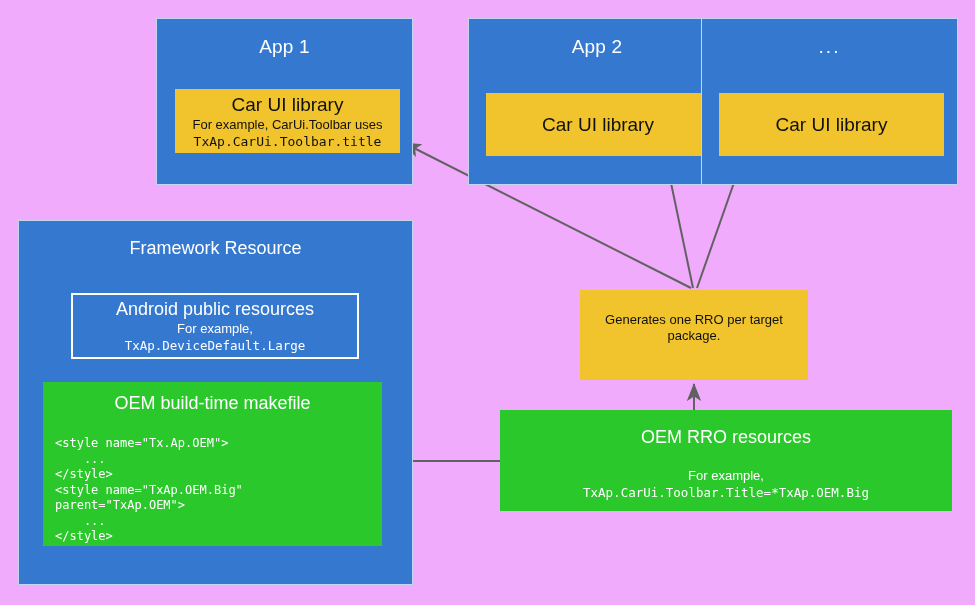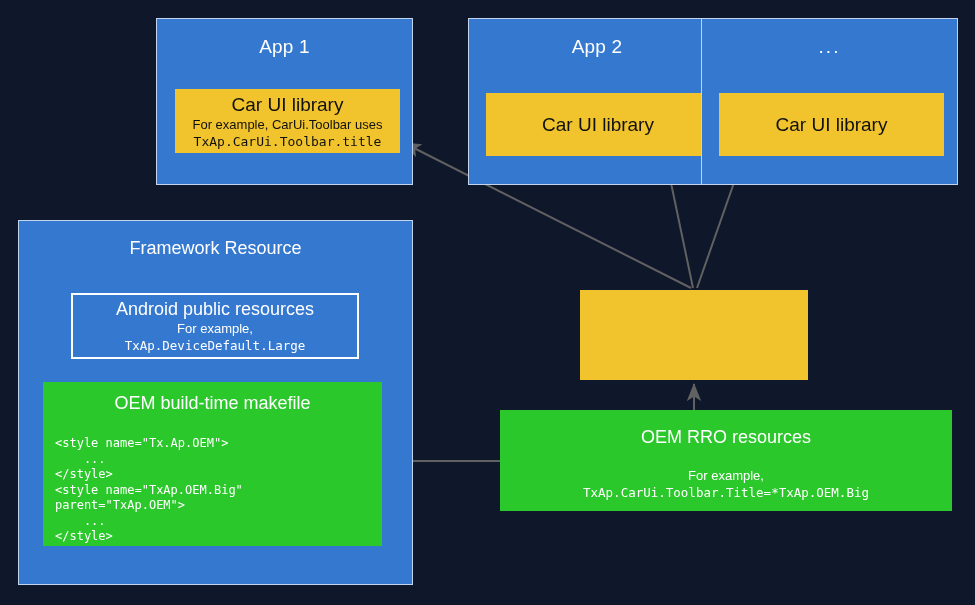--- a/index.html
+++ b/index.html
@@ -4,21 +4,21 @@
 <style>
   html, body {
     margin: 0;
     padding: 0;
     background: #ffffff;
   }
   #canvas {
     position: relative;
     width: 975px;
     height: 605px;
-    background: #0f172a;
+    background: #f0abfc;
     font-family: "DejaVu Sans", sans-serif;
     overflow: hidden;
   }
   .box {
     position: absolute;
     box-sizing: border-box;
   }
   .blue-box {
     background: #3478d0;
     border: 1px solid #c3d4ef;
@@ -206,20 +206,21 @@
 &lt;/style&gt;
 &lt;style name="TxAp.OEM.Big"
 parent="TxAp.OEM"&gt;
     ...
 &lt;/style&gt;</div>
     </div>
   </div>
 
   <div class="box yellow-box" style="left:580px; top:290px; width:228px; height:90px;">
     <div class="center-stack" style="top:42%;">
+      <div class="sub-dark">Generates one RRO per target package.</div>
     </div>
   </div>
 
   <div class="box green-box" style="left:500px; top:410px; width:452px; height:101px;">
     <div class="section-title" style="top:16px;">OEM RRO resources</div>
     <div style="position:absolute; left:0; right:0; top:58px; text-align:center;">
       <div class="sub-white">For example,</div>
       <div class="mono-white">TxAp.CarUi.Toolbar.Title=*TxAp.OEM.Big</div>
     </div>
   </div>

